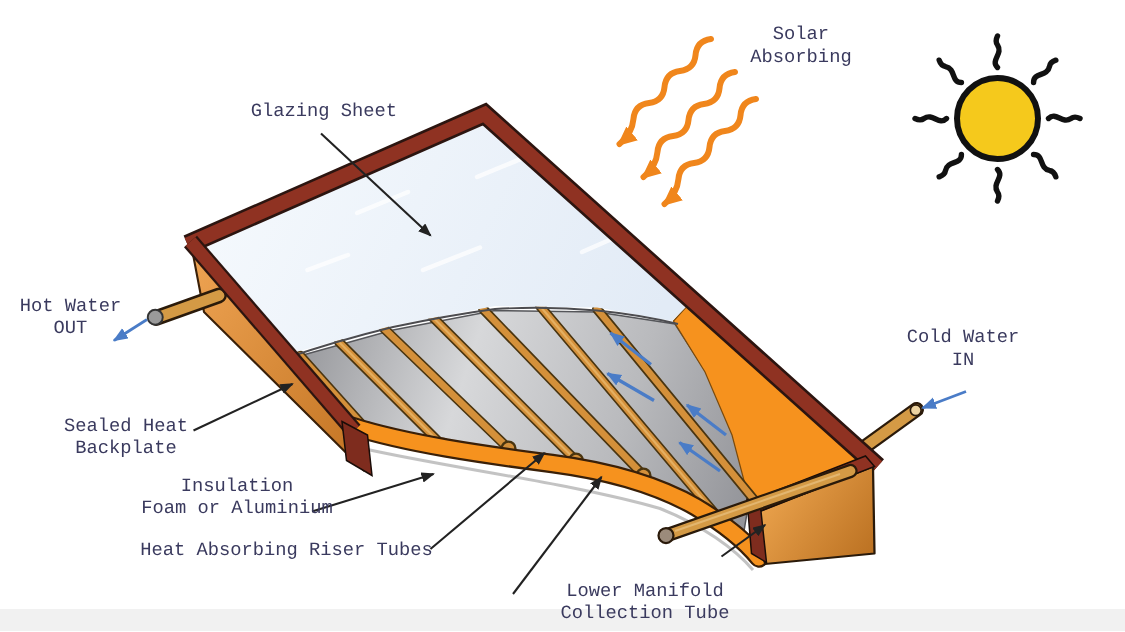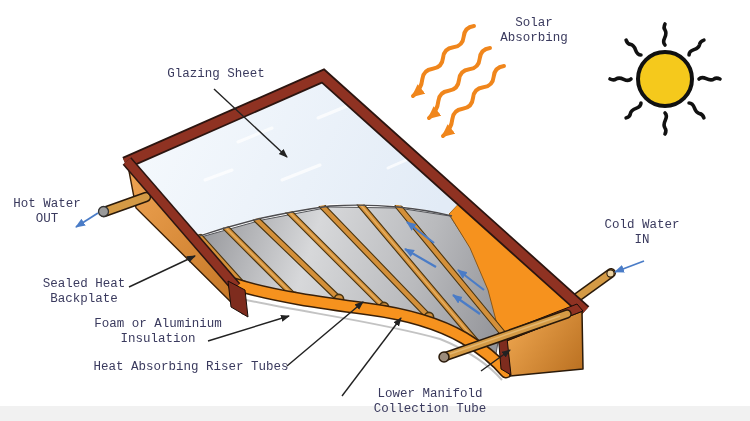--- a/index.html
+++ b/index.html
@@ -214,22 +214,22 @@
   <span>Hot Water</span>
   <span>OUT</span>
 </div>
 
 <div class="label" style="left:84px;top:277px;">
   <span>Sealed Heat</span>
   <span>Backplate</span>
 </div>
 
 <div class="label" style="left:158px;top:317px;">
+  <span>Insulation</span>
   <span>Foam or Aluminium</span>
-  <span>Insulation</span>
 </div>
 
 <div class="label" style="left:191px;top:360px;text-align:right;">
   <span>Heat Absorbing Riser Tubes</span>
 </div>
 
 
 <div class="label" style="left:430px;top:387px;">
   <span>Lower Manifold</span>
   <span>Collection Tube</span>

